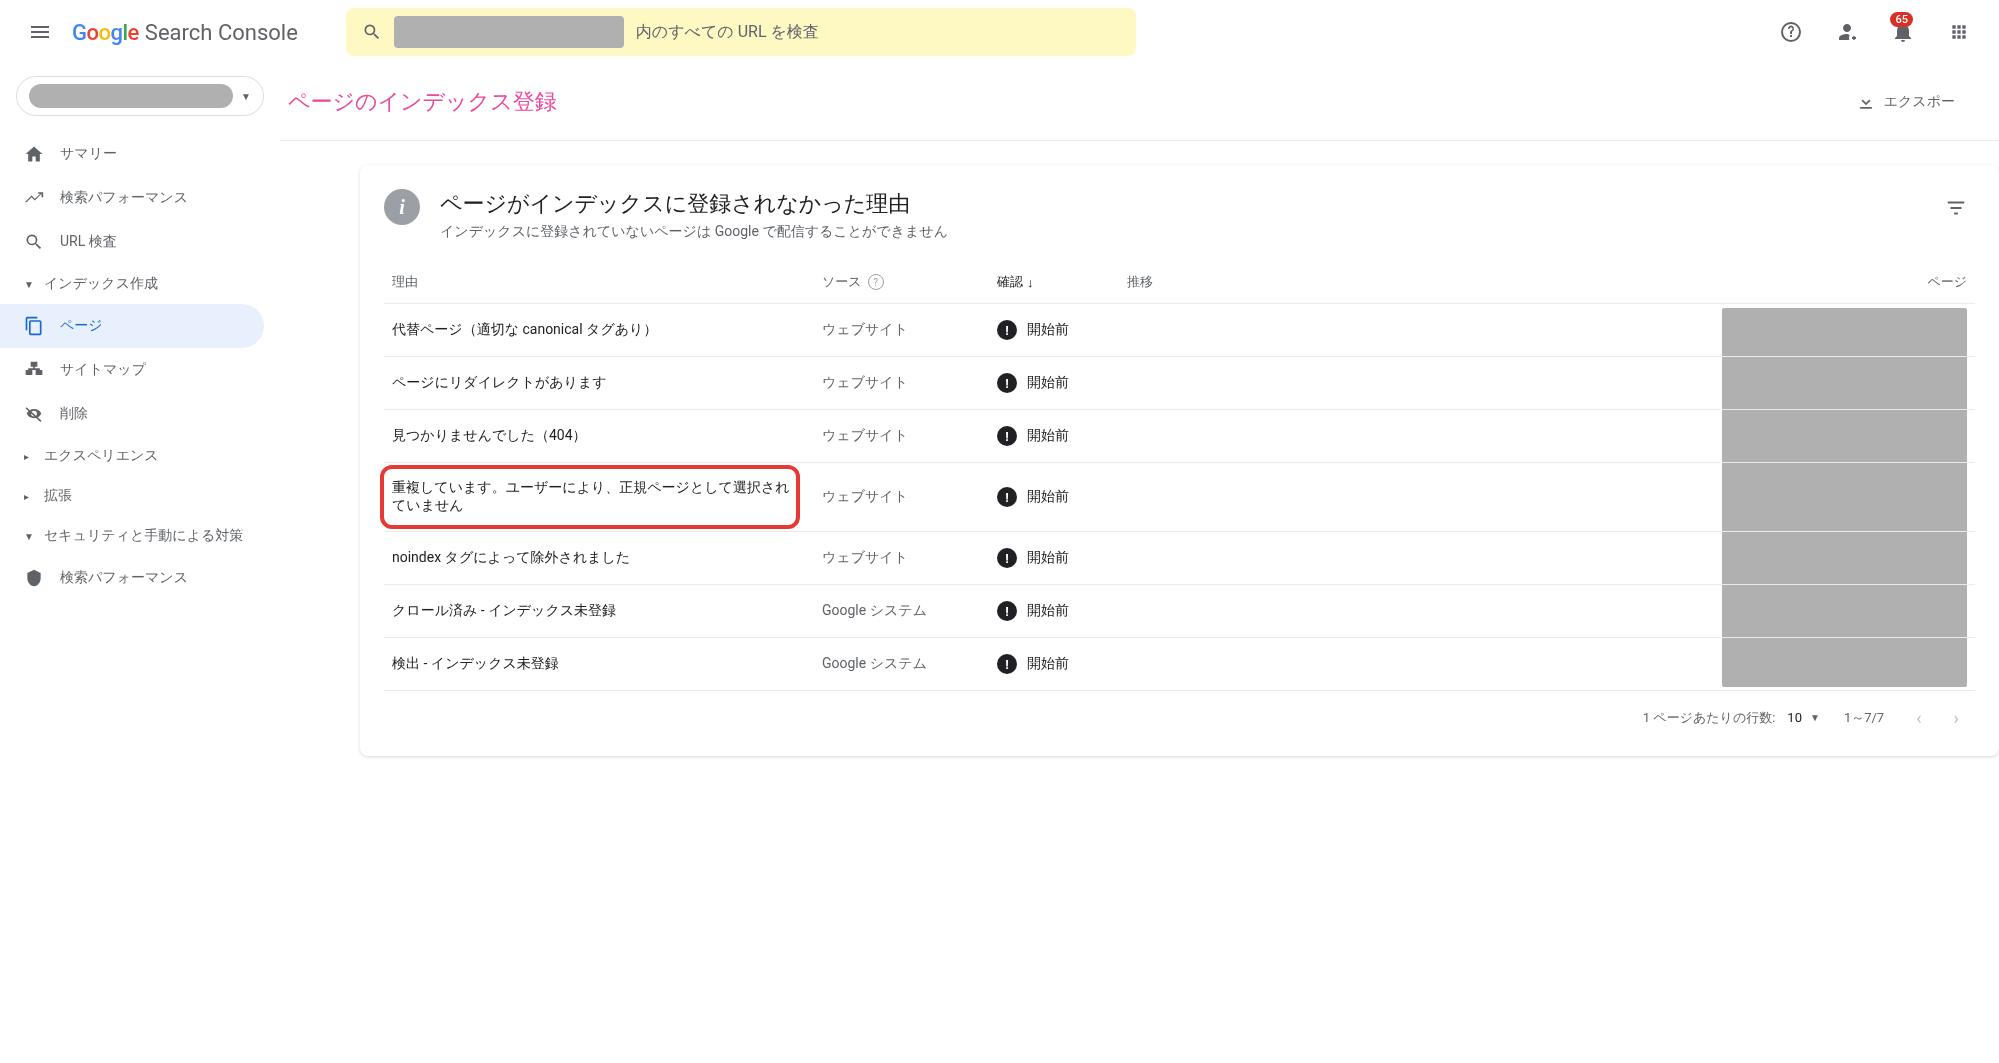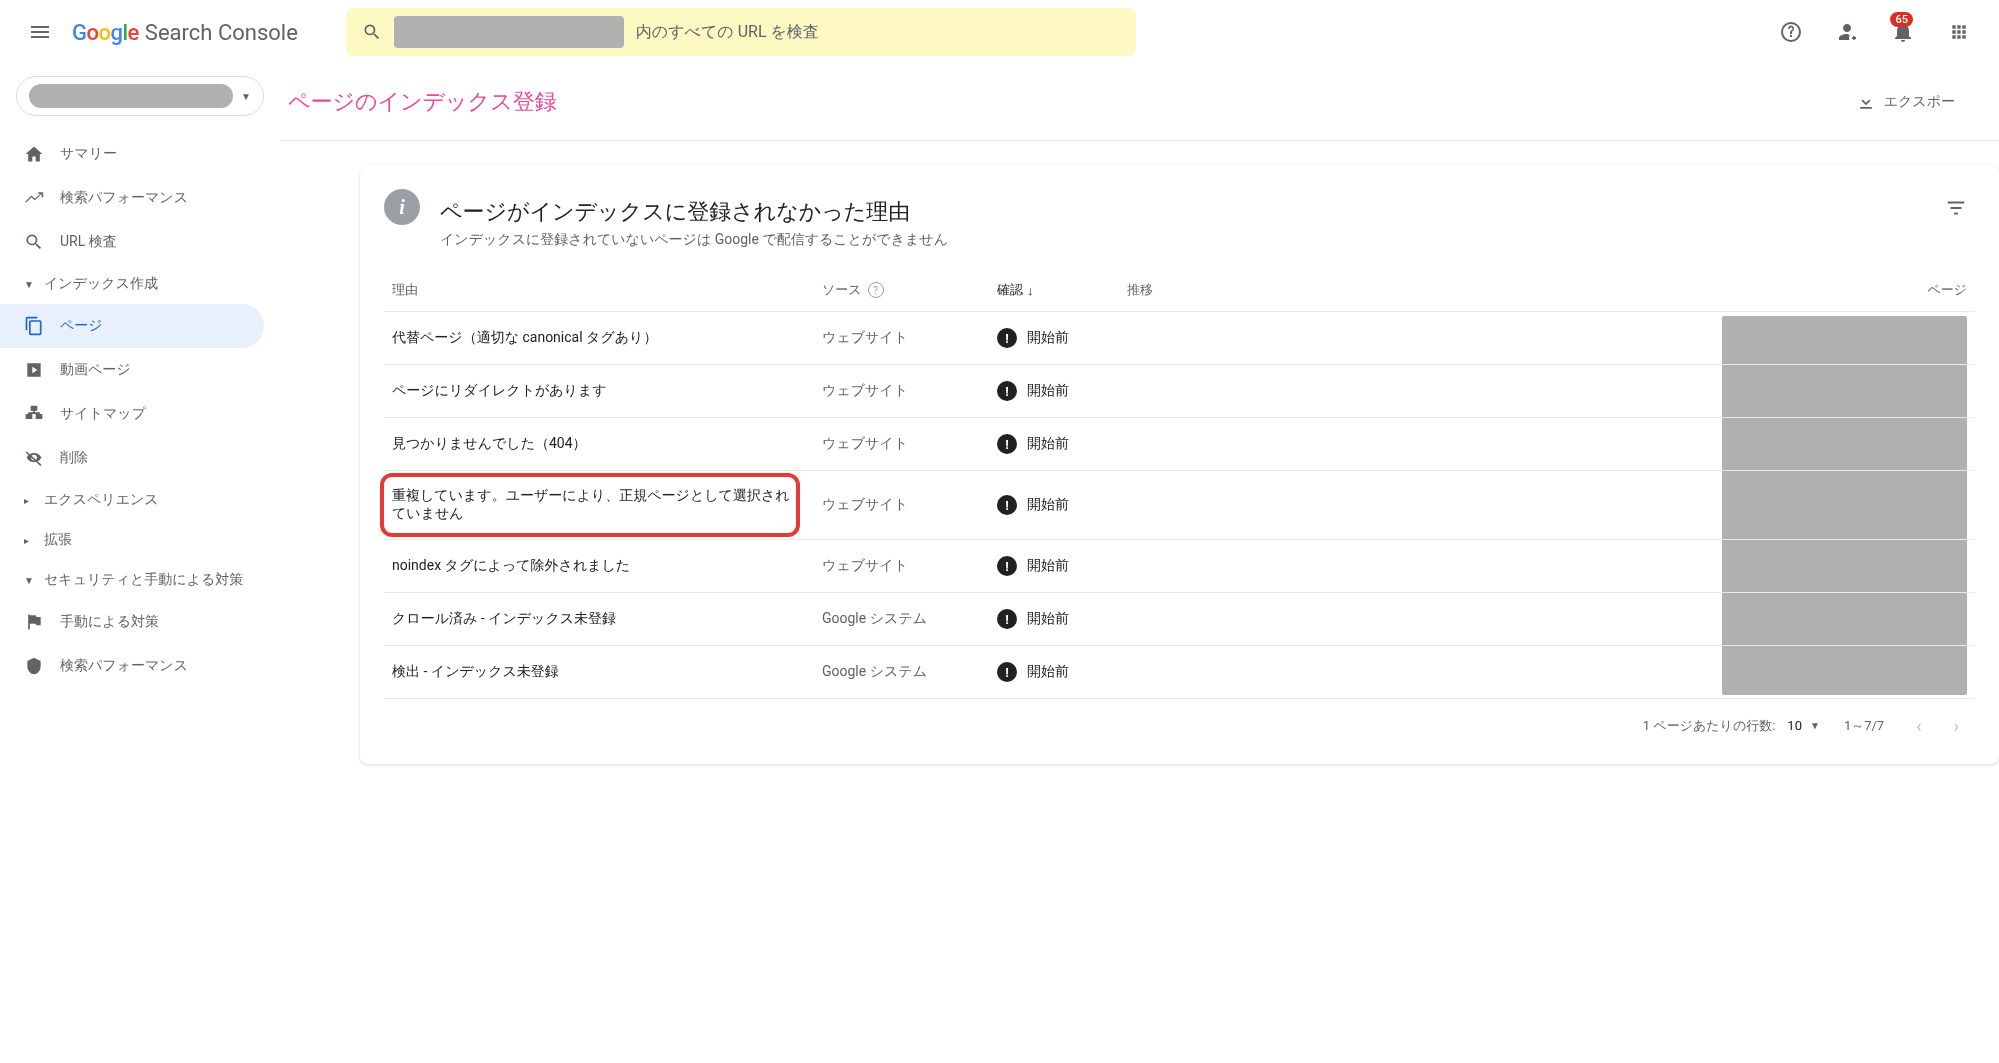--- a/index.html
+++ b/index.html
@@ -39,21 +39,21 @@
 
 
 .main { flex: 1; background: #fff; overflow-y: auto; }
 .page-header { display: flex; align-items: center; justify-content: space-between; padding: 20px 32px 20px 0; border-bottom: 1px solid #e8eaed; }
 .page-title { font-size: 22px; color: #ec4899; padding-left: 8px; }
 .export-btn { display: flex; align-items: center; gap: 8px; color: #5f6368; font-size: 14px; cursor: pointer; padding: 8px 12px; }
 
 .card { background: #fff; border-radius: 8px; margin: 24px 0 0 80px; padding: 24px; box-shadow: 0 1px 2px rgba(60,64,67,.1), 0 1px 3px 1px rgba(60,64,67,.08); }
 .card-header { display: flex; align-items: flex-start; gap: 20px; margin-bottom: 20px; }
 .info-circle { width: 36px; height: 36px; border-radius: 50%; background: #9aa0a6; color: #fff; display: flex; align-items: center; justify-content: center; font-size: 20px; font-family: Georgia, serif; font-style: italic; font-weight: bold;}
-.card-titles { flex: 1; margin-top: 8px; }
+.card-titles { flex: 1; }
 .card-title { font-size: 22px; color: #202124; margin-bottom: 4px; }
 .card-subtitle { font-size: 14px; color: #5f6368; }
 .filter-btn { color: #5f6368; cursor: pointer; padding: 8px; }
 
 
 .tbl { width: 100%; }
 .tbl-header { display: flex; padding: 12px 8px; border-bottom: 1px solid #e8eaed; color: #5f6368; font-size: 13px; justify-content: center; }
 .col-reason { flex: 0 0 430px; }
 .col-source { flex: 0 0 175px; display: flex; align-items: center; gap: 6px; }
 .col-confirm { flex: 0 0 130px; display: flex; align-items: center; gap: 4px; color: #202124; }
@@ -163,28 +163,20 @@
       <span class="nav-icon">
           <svg width="20" height="20" viewBox="0 0 24 24">
             <path fill="currentColor" d="M16 1H4a2 2 0 00-2 2v14h2V3h12V1zm3 4H8a2 2 0 00-2 2v14a2 2 0 002 2h11a2 2 0 002-2V7a2 2 0 00-2-2zm0 16H8V7h11v14z"></path>
           </svg>
         </span>
       <span>ページ</span>
     </div>
     <div class="nav-item">
       <span class="nav-icon">
           <svg width="20" height="20" viewBox="0 0 24 24">
-            <path fill="currentColor" d="M4 4h16v16H4zM10 8v8l6-4z"></path>
-          </svg>
-        </span>
-      <span>動画ページ</span>
-    </div>
-    <div class="nav-item">
-      <span class="nav-icon">
-          <svg width="20" height="20" viewBox="0 0 24 24">
             <path fill="currentColor" d="M9 3h6v4H9zM3 13h6v4H3zM15 13h6v4h-6zM12 7v4M12 11H6v2M12 11h6v2" stroke="currentColor" stroke-width="2"></path>
           </svg>
         </span>
       <span>サイトマップ</span>
     </div>
     <div class="nav-item">
       <span class="nav-icon">
           <svg width="20" height="20" viewBox="0 0 24 24">
             <path fill="currentColor" d="M12 6a9.8 9.8 0 018.8 5.5A9.8 9.8 0 0112 17a9.8 9.8 0 01-8.8-5.5A9.8 9.8 0 0112 6zm0 2a3.5 3.5 0 100 7 3.5 3.5 0 000-7zM3 4l18 16-1.3 1.5L2 5.5z"></path>
           </svg>
@@ -196,28 +188,20 @@
       <span class="tri">▸</span>
       <span>エクスペリエンス</span>
     </div>
     <div class="nav-section">
       <span class="tri">▸</span>
       <span>拡張</span>
     </div>
     <div class="nav-section">
       <span class="tri">▼</span>
       <span>セキュリティと手動による対策</span>
-    </div>
-    <div class="nav-item">
-      <span class="nav-icon">
-          <svg width="20" height="20" viewBox="0 0 24 24">
-            <path fill="currentColor" d="M5 3v18h2v-7h7l1 2h5V6h-5l-1-2H7V3z"></path>
-          </svg>
-        </span>
-      <span>手動による対策</span>
     </div>
     <div class="nav-item">
       <span class="nav-icon">
           <svg width="20" height="20" viewBox="0 0 24 24">
             <path fill="currentColor" d="M12 2l8 4v6c0 5-3.4 9.6-8 10-4.6-.4-8-5-8-10V6z"></path>
           </svg>
         </span>
       <span>検索パフォーマンス</span>
     </div>
   </div>

